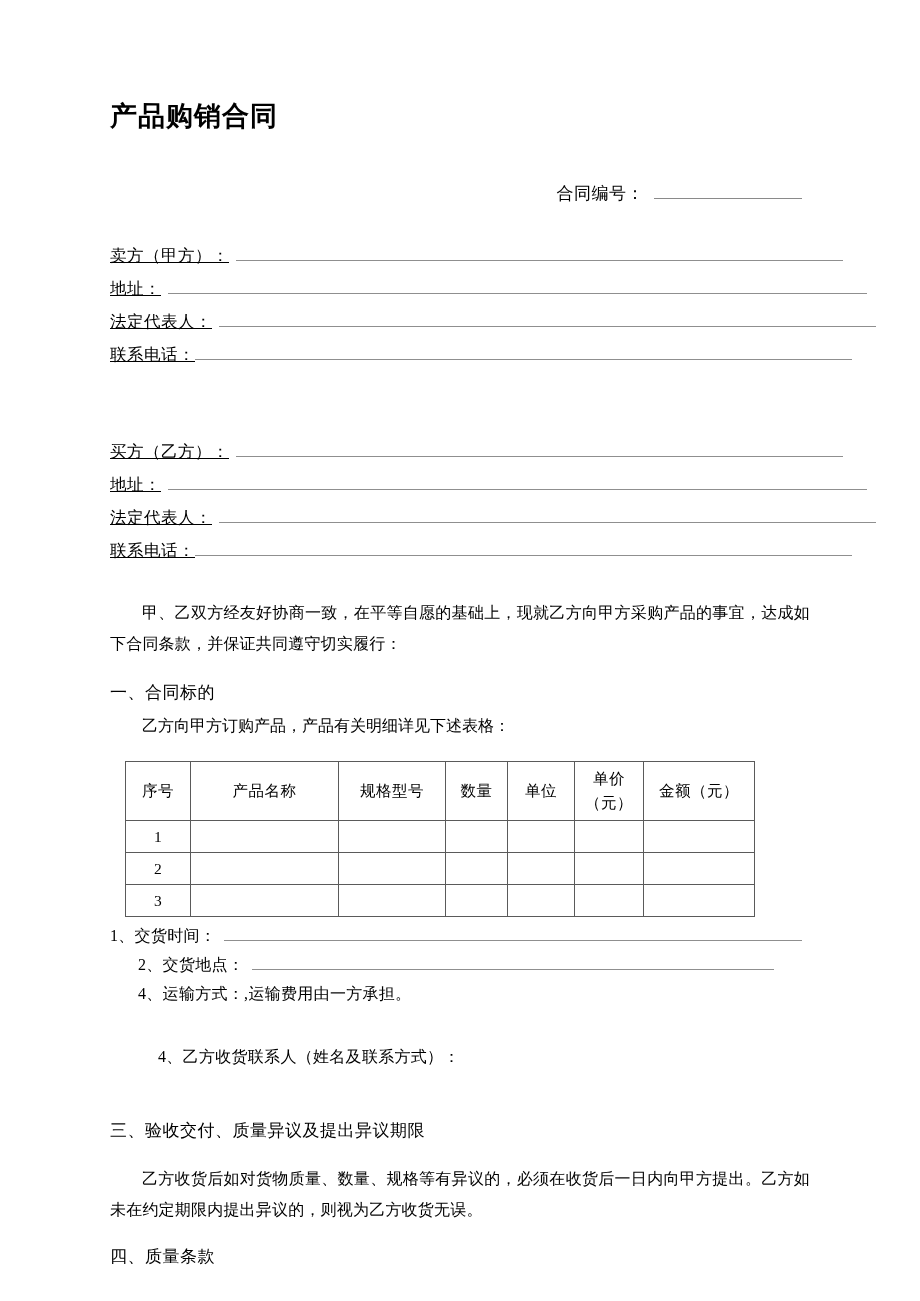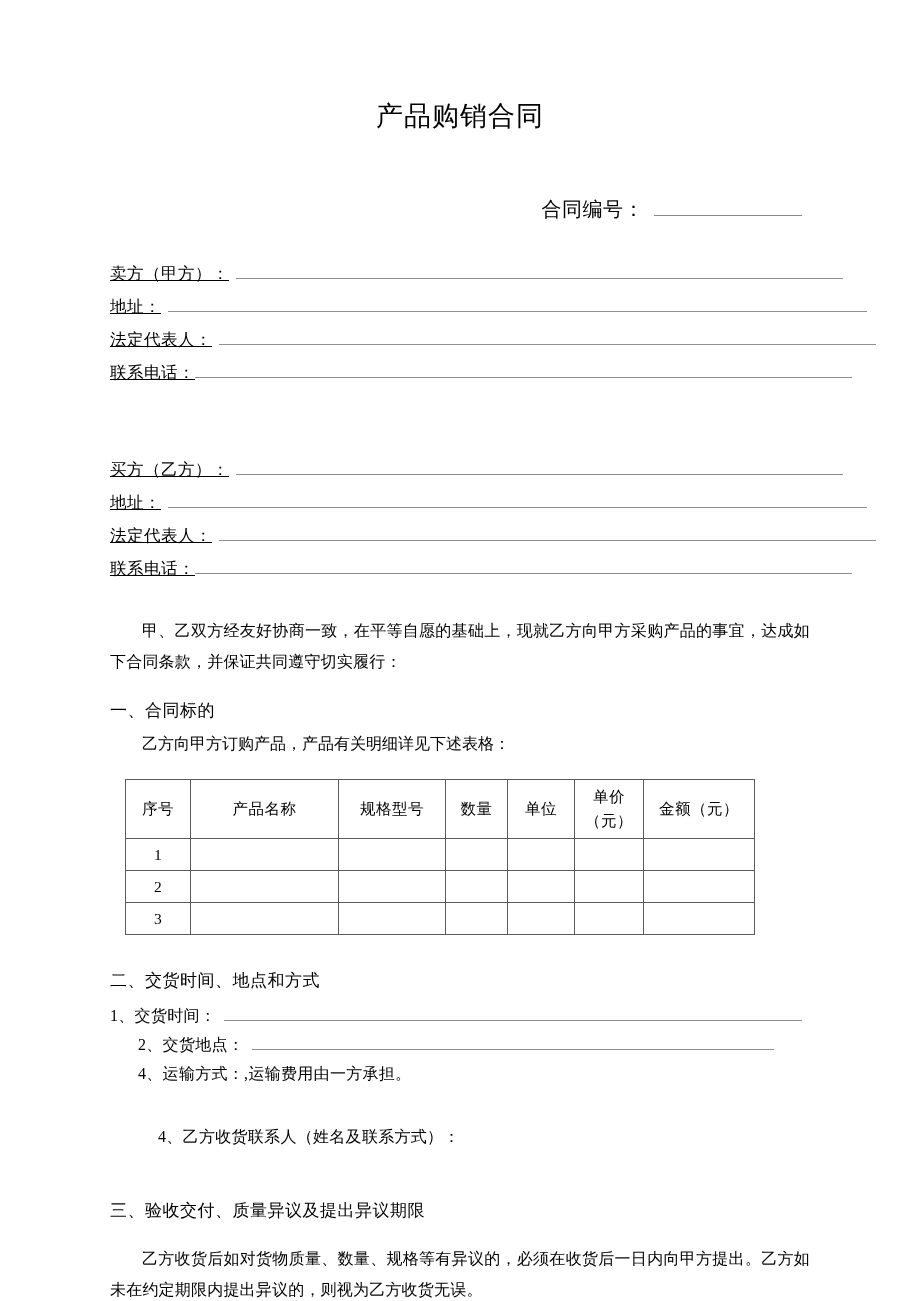--- a/index.html
+++ b/index.html
@@ -21,34 +21,34 @@
   }
   .doc {
     position: absolute;
     left: 110px;
     top: 0;
     width: 700px;
   }
 
   
   .title {
-    text-align: center;
+    text-align: left;
     font-size: 27px;
     letter-spacing: 1px;
     margin-top: 100px;
     margin-bottom: 0;
-    font-weight: normal;
+    font-weight: bold;
     line-height: 1.2;
   }
 
   
   .contract-no-row {
-    margin-top: 62px;
+    margin-top: 48px;
     text-align: right;
-    font-size: 20px;
+    font-size: 17px;
     padding-right: 8px;
     white-space: nowrap;
     font-family: Liberation Serif, serif;
   }
   .contract-no-row .lbl { letter-spacing: 0.5px; }
   .rule {
     display: inline-block;
     border-bottom: 1px solid #8a8a8a;
     vertical-align: baseline;
     height: 1.05em;
@@ -248,21 +248,20 @@
             <td></td>
             <td></td>
             <td></td>
             <td></td>
           </tr>
 
         </tbody>
       </table>
     </div>
 
-    <div class="section-head" style="margin-top:30px">二、交货时间、地点和方式</div>
     <div class="sec2-list">
       <div class="li-line li-1">
         <span class="lbl">1、交货时间：</span><span class="fill"></span>
       </div>
       <div class="li-line li-2">
         <span class="lbl">2、交货地点：</span><span class="fill"></span>
       </div>
       <div class="li-line li-3">4、运输方式：,运输费用由一方承担。</div>
       <div class="li-line li-4">4、乙方收货联系人（姓名及联系方式）：</div>
     </div>

